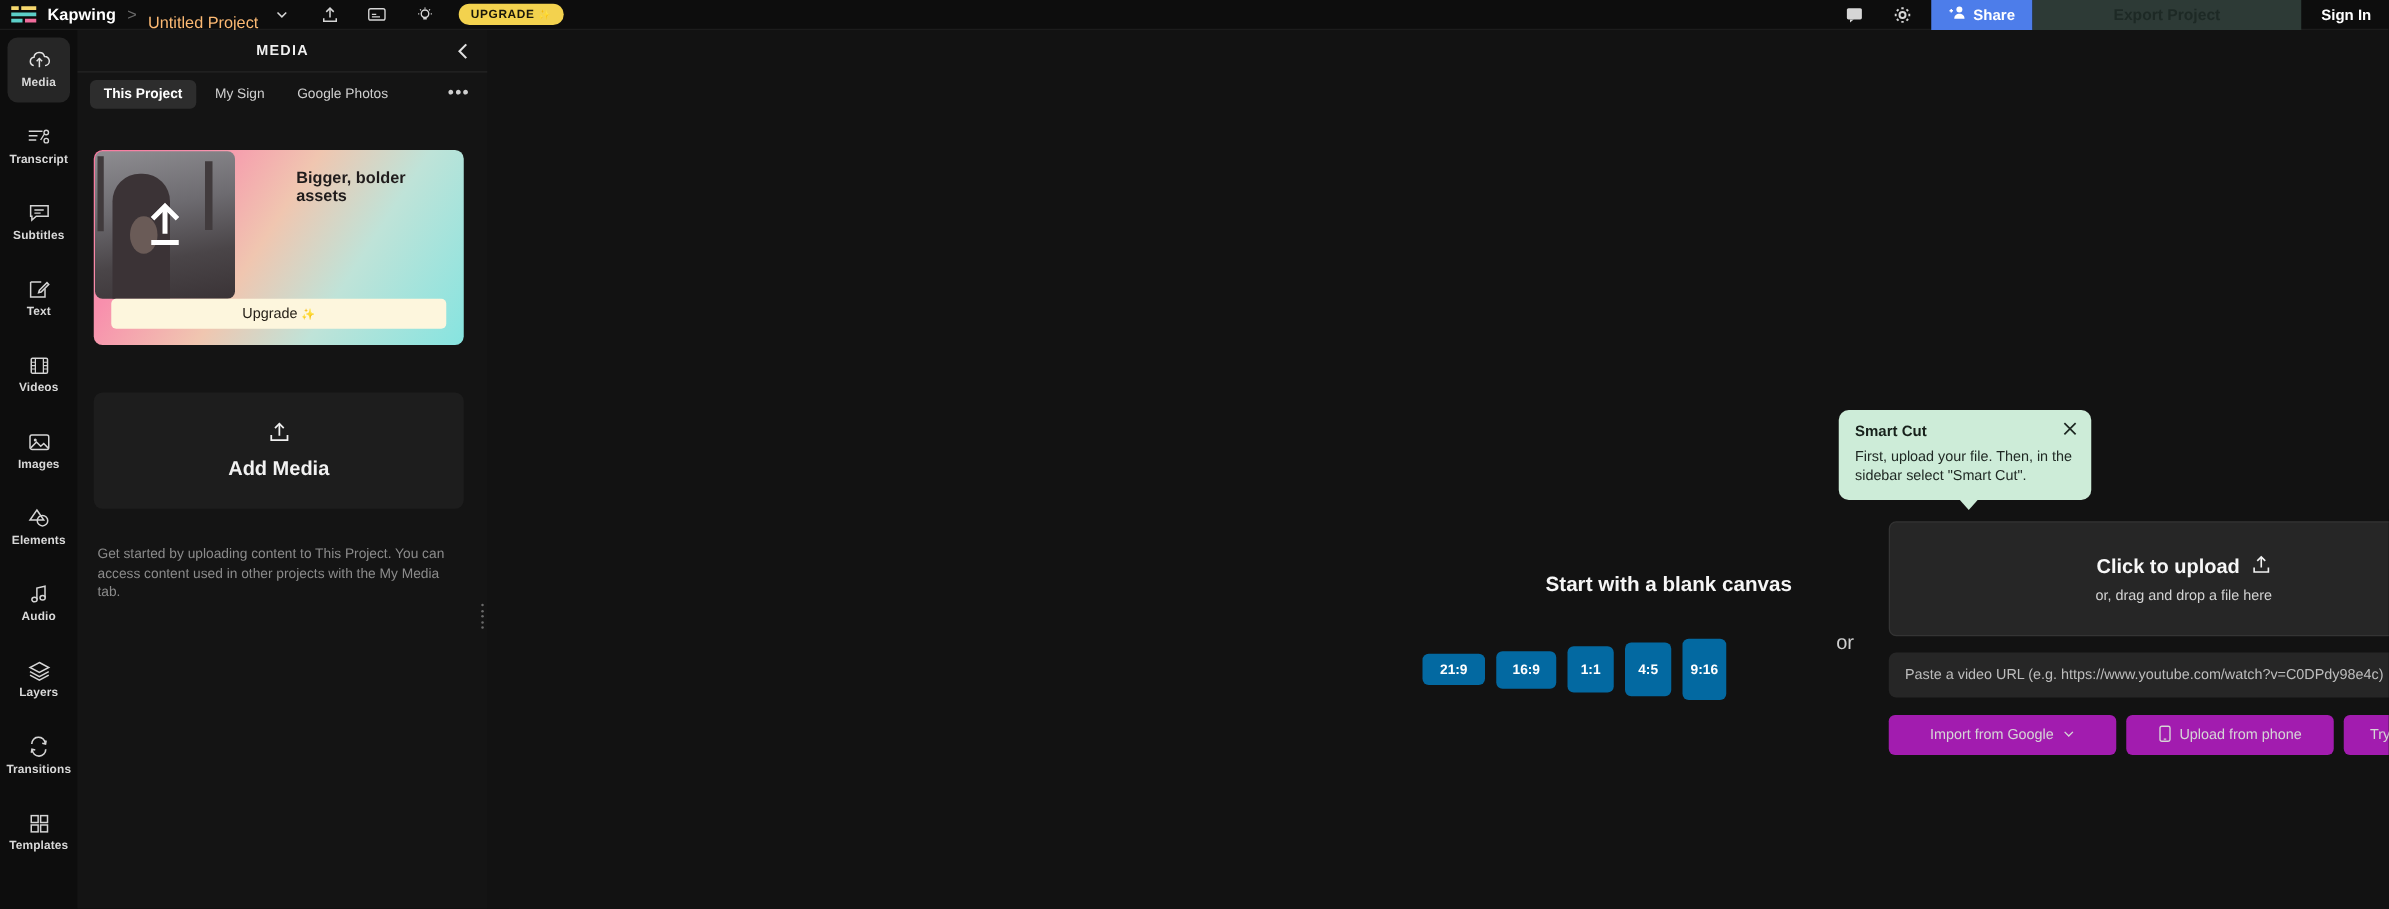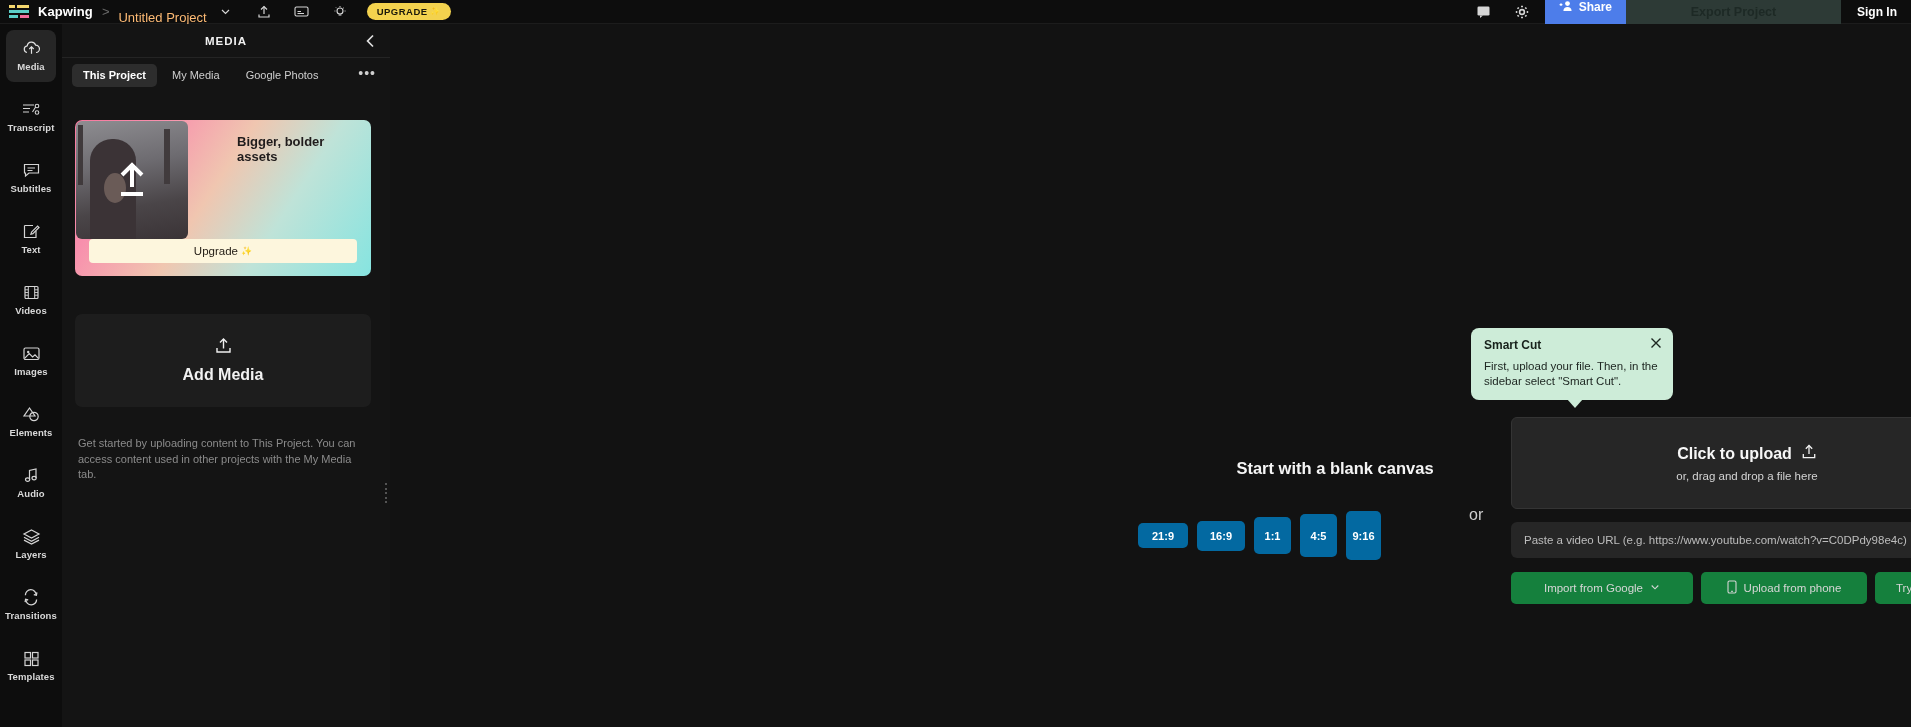--- a/index.html
+++ b/index.html
@@ -30,21 +30,21 @@
   .tb-icon { width: 26px; height: 24px; display: flex; align-items: center;
     justify-content: center; color: #d6d6d6; cursor: pointer; }
   .tb-icon svg { display: block; }
   #upgrade-pill {
     margin-left: 14px; height: 17px; padding: 0 10px; border-radius: 9px;
     background: #f3d24e; color: #19170a; font-size: 9.5px; font-weight: bold;
     letter-spacing: .5px; display: flex; align-items: center; gap: 3px; cursor: pointer;
   }
   .tb-spacer { flex: 1; }
   #share-btn {
-    height: 24px; background: #4d7dea; color: #fff; display: flex; align-items: flex-start;
+    height: 24px; background: #4d7dea; color: #fff; display: flex; align-items: center;
     gap: 6px; padding: 0 14px; font-size: 12px; font-weight: bold; cursor: pointer;
   }
   #export-btn {
     height: 24px; width: 215px; background: #2d3a36; color: #1d2925;
     display: flex; align-items: center; justify-content: center;
     font-size: 12.5px; font-weight: bold; cursor: pointer;
   }
   #signin-btn { padding: 0 14px 0 16px; font-size: 12px; font-weight: bold;
     color: #fff; cursor: pointer; }
 
@@ -136,21 +136,21 @@
   #dz-sub { font-size: 11.5px; color: #d3d3d3; }
 
   #url-input { position: absolute; left: 1121px; top: 498px; width: 472px; height: 36px;
     background: #262626; border-radius: 6px; border: none; outline: none;
     padding: 0 13px; font-family: "Liberation Sans", sans-serif;
     font-size: 11.5px; color: #bdbdbd; }
   #url-input::placeholder { color: #bdbdbd; }
 
   #action-row { position: absolute; left: 1121px; top: 548px; width: 472px;
     display: flex; gap: 8px; }
-  .act-btn { height: 32px; background: #15803d; border-radius: 5px; display: flex;
+  .act-btn { height: 32px; background: #a21caf; border-radius: 5px; display: flex;
     align-items: center; justify-content: center; gap: 7px; font-size: 11.5px;
     color: #d6d6d6; cursor: pointer; text-align: center; }
   #act-google { flex: 0 0 182px; }
   #act-phone { flex: 0 0 166px; }
   #act-sample { flex: 0 0 108px; }
 </style>
 </head>
 <body>
 
 <div id="app">
@@ -376,21 +376,21 @@
             <path d="M7 1.5 L1.6 7 L7 12.5" fill="none" stroke="currentColor" stroke-width="1.7"></path>
           </svg>
       </div>
     </div>
 
     <div id="tabs-row">
       <div class="tab active">
         <span>This Project</span>
       </div>
       <div class="tab">
-        <span>My Media</span>
+        <span>My Sign</span>
       </div>
       <div class="tab">
         <span>Google Photos</span>
       </div>
       <div id="tab-more">•••</div>
     </div>
 
     <div id="promo">
       <div id="promo-thumb">
         <div class="thumb-shape" style="left:14px;top:18px;width:46px;height:100px;border-radius:22px 22px 0 0;background:#3b3336"></div>

